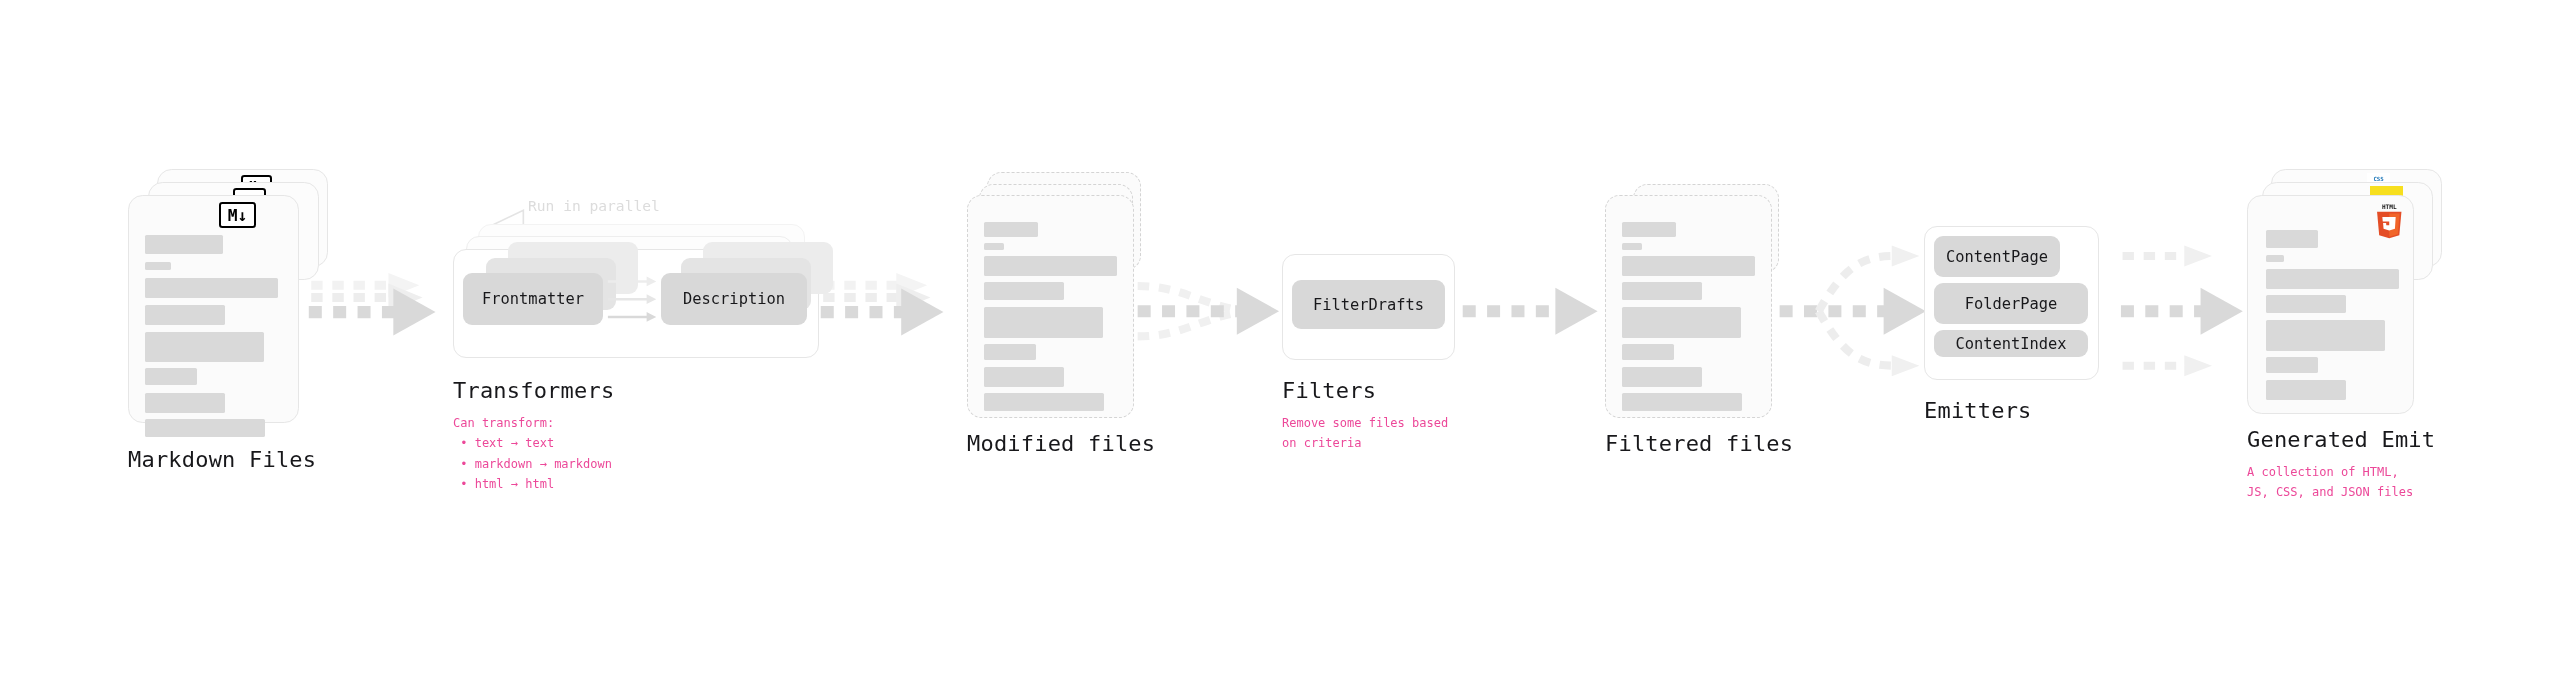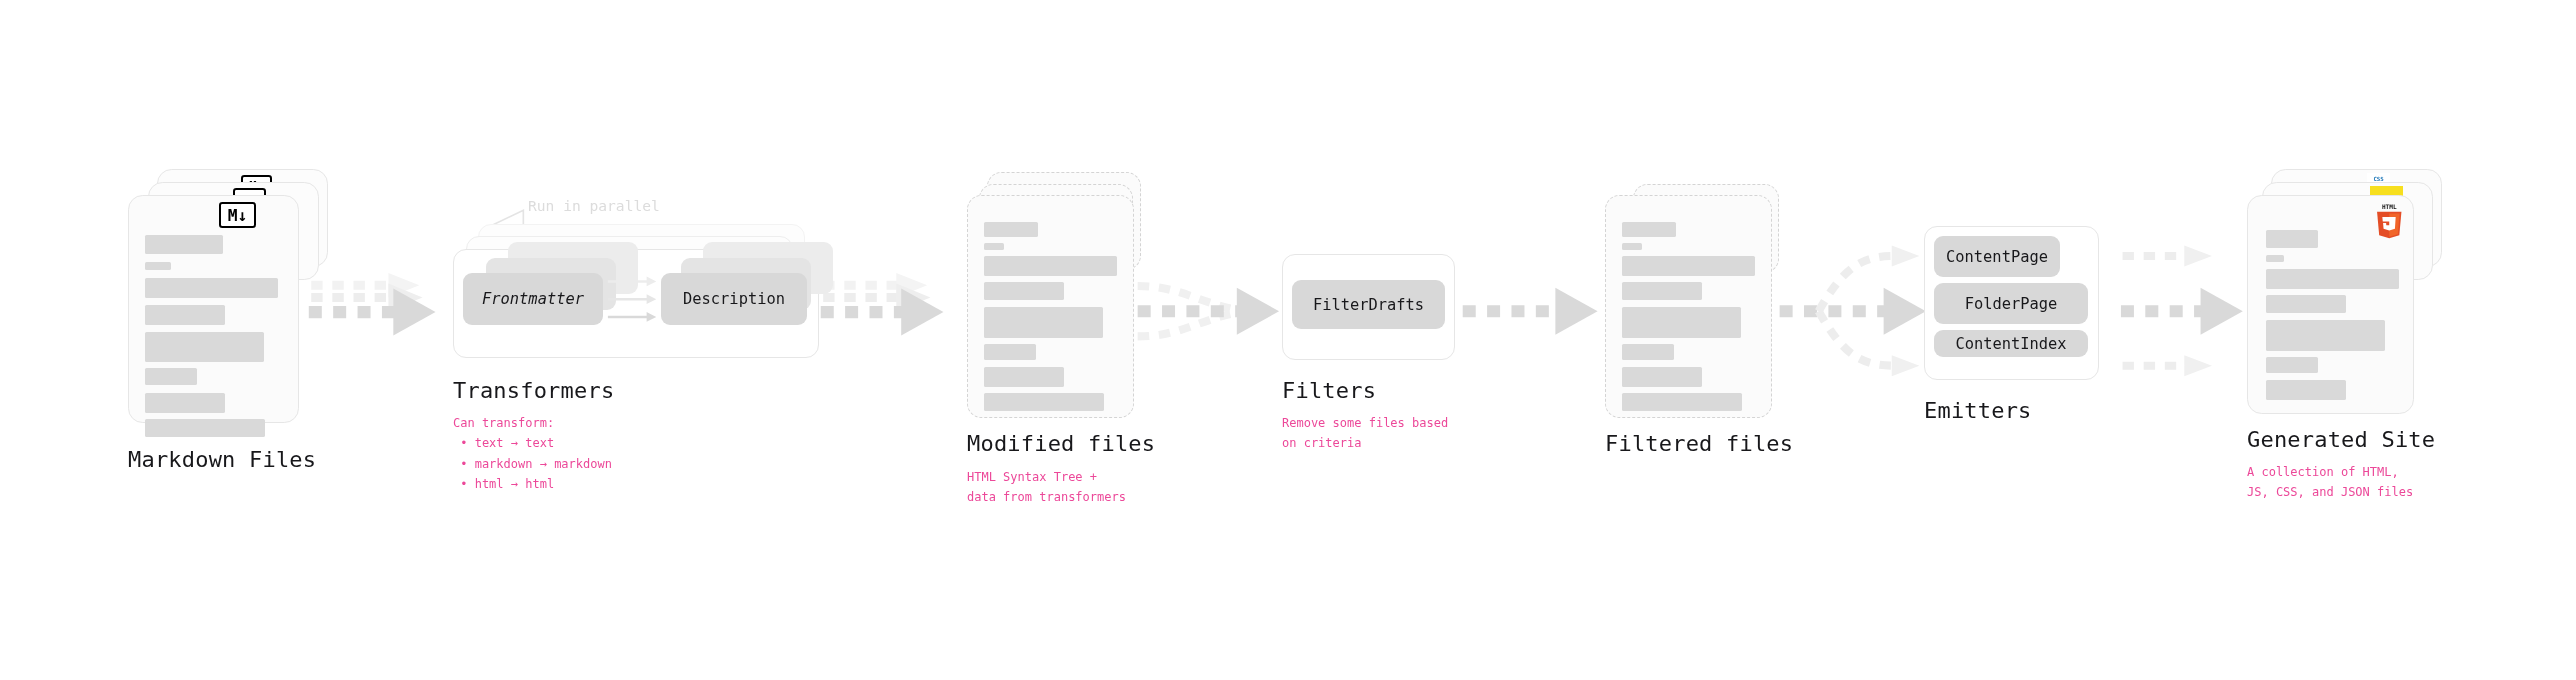--- a/index.html
+++ b/index.html
@@ -179,21 +179,21 @@
 
   <div class="groupbox g3" style="left:478px;top:224px;width:327px;height:106px;"></div>
   <div class="groupbox g2" style="left:466px;top:236px;width:327px;height:106px;"></div>
   <div class="groupbox" style="left:453px;top:249px;width:366px;height:109px;"></div>
 
   <div class="chip f3" style="left:508px;top:242px;width:130px;height:52px;"></div>
   <div class="chip f3" style="left:703px;top:242px;width:130px;height:52px;"></div>
   <div class="chip f2" style="left:486px;top:258px;width:130px;height:52px;"></div>
   <div class="chip f2" style="left:681px;top:258px;width:130px;height:52px;"></div>
 
-  <div class="chip" style="left:463px;top:273px;width:140px;height:52px;font-style:italic;">Frontmatter</div>
+  <div class="chip" style="left:463px;top:273px;width:140px;height:52px;">Frontmatter</div>
   <div class="chip" style="left:661px;top:273px;width:146px;height:52px;">Description</div>
 
   <svg style="left:606px;top:275px;width:57px;height:50px;" viewBox="0 0 70 62">
     <line x1="2" y1="8" x2="52" y2="8" stroke="#ececec" stroke-width="3"></line>
     <path d="M50,2 L62,8 L50,14 z" fill="#ececec"></path>
     <line x1="2" y1="30" x2="52" y2="30" stroke="#e6e6e6" stroke-width="3"></line>
     <path d="M50,24 L62,30 L50,36 z" fill="#e6e6e6"></path>
     <line x1="2" y1="52" x2="52" y2="52" stroke="#d9d9d9" stroke-width="3"></line>
     <path d="M50,46 L62,52 L50,58 z" fill="#d9d9d9"></path>
   </svg>
@@ -211,22 +211,20 @@
     <div class="bar" style="left:16.3px;top:47px;width:19.5px;height:6.5px;"></div>
     <div class="bar" style="left:16.3px;top:60px;width:133px;height:20.3px;"></div>
     <div class="bar" style="left:16.3px;top:86px;width:80px;height:18px;"></div>
     <div class="bar" style="left:16.3px;top:111px;width:119px;height:31px;"></div>
     <div class="bar" style="left:16.3px;top:148px;width:52px;height:16.3px;"></div>
     <div class="bar" style="left:16.3px;top:171px;width:80px;height:19.5px;"></div>
     <div class="bar" style="left:16.3px;top:197px;width:120px;height:18px;"></div>
   </div>
 
   <div class="title" style="left:967px;top:431px;">Modified files</div>
-  <div class="desc" style="left:967px;top:467px;">HTML Syntax Tree +
-data from transformers</div>
 
   <div class="groupbox" style="left:1282px;top:254px;width:173px;height:106px;"></div>
   <div class="chip" style="left:1292px;top:280px;width:153px;height:49px;">FilterDrafts</div>
 
   <div class="title" style="left:1282px;top:378px;">Filters</div>
   <div class="desc" style="left:1282px;top:413px;">Remove some files based
 on criteria</div>
 
   <div class="card dashed" style="left:1633px;top:184px;width:146px;height:89px;"></div>
   <div class="card dashed" style="left:1605px;top:195px;width:167px;height:223px;">
@@ -272,18 +270,18 @@
 
   <svg class="html5" style="left:2373px;top:201px;width:32.5px;height:37px;" viewBox="0 0 40 45">
     <text x="20" y="9" font-size="7.5" font-weight="bold" font-family="DejaVu Sans Mono, monospace" fill="#111" text-anchor="middle">HTML</text>
     <path d="M5,13 L35,13 L32.4,42 L20,45.5 L7.6,42 z" fill="#e44d26"></path>
     <path d="M20,15 L32.8,15 L30.6,40.6 L20,43.6 z" fill="#f16529"></path>
     <path d="M20,19.5 L11.5,19.5 L12,25 L20,25 L20,29.5 L16.4,29.5
              L16.1,26.9 L12.4,26.9 L13,34 L20,36 L20,31.5 L20,36 L27,34
              L27.9,19.5 L20,19.5 z" fill="#ffffff"></path>
   </svg>
 
-  <div class="title" style="left:2247px;top:427px;">Generated Site</div>
+  <div class="title" style="left:2247px;top:427px;">Generated Emit</div>
   <div class="desc" style="left:2247px;top:462px;">A collection of HTML,
 JS, CSS, and JSON files</div>
 
 </div>
 
 
 </body></html>

